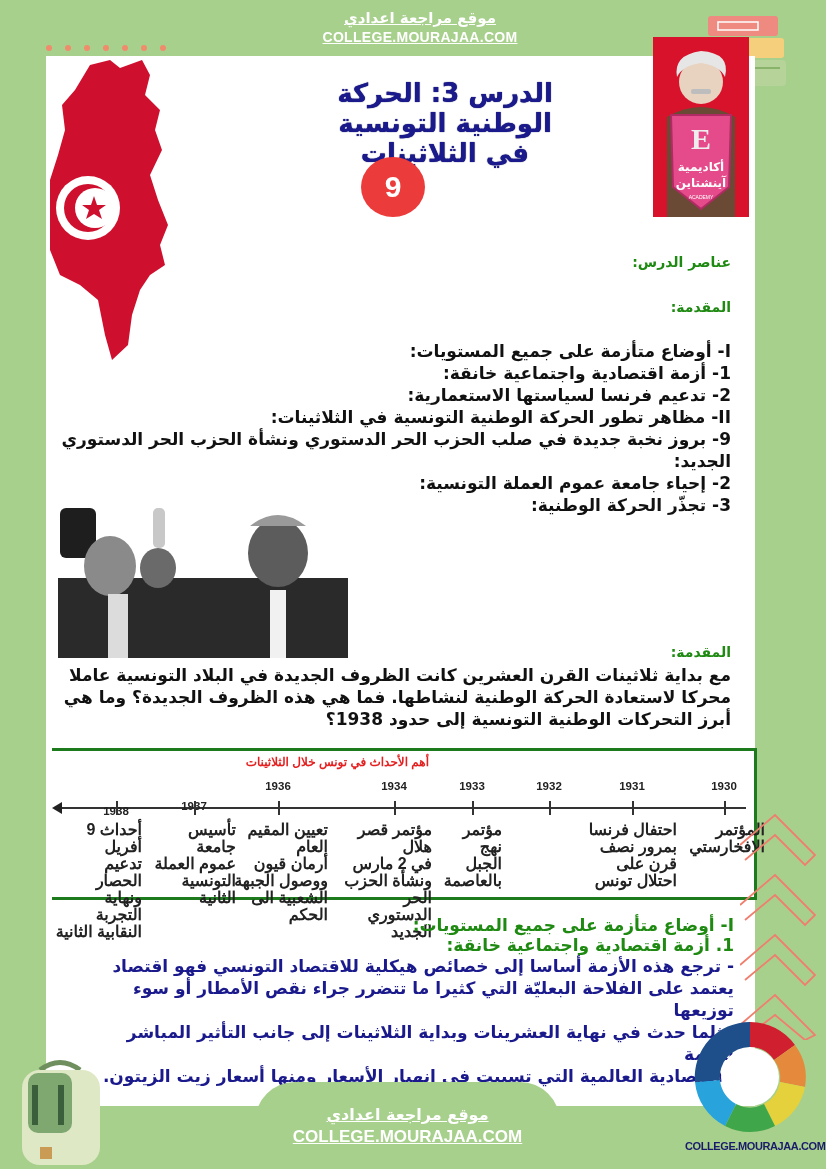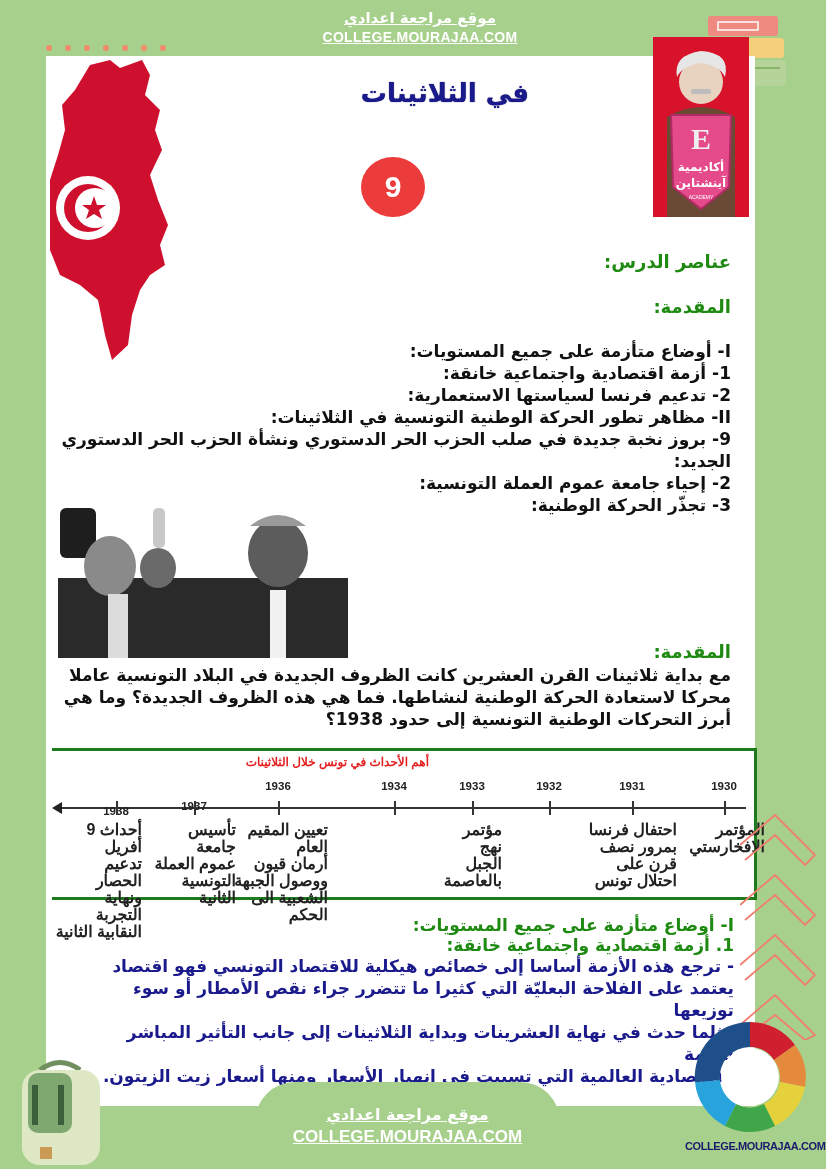--- a/index.html
+++ b/index.html
@@ -54,21 +54,21 @@
     }
     .books-deco {
       position: absolute; left: 700px; top: 10px; width: 126px; height: 80px;
     }
     .content {
       position: absolute; right: 95px; width: 690px;
       direction: rtl; text-align: right;
       font-weight: bold; color: #111111;
       font-family: "DejaVu Sans", sans-serif;
     }
-    .green-head { color: #1f8a12; font-size: 18px; }
+    .green-head { color: #1f8a12; font-size: 14px; }
     .body-line { font-size: 17px; line-height: 22px; }
     .photo {
       position: absolute; left: 48px; top: 498px; width: 310px; height: 160px;
       background: #ffffff; overflow: hidden;
     }
     .timeline {
       position: absolute; left: 52px; top: 748px; width: 705px; height: 152px;
       border: 3px solid #1d7a1d; border-left: none;
       background: #ffffff;
       direction: rtl;
@@ -158,20 +158,21 @@
 
 <svg class="map" viewBox="0 0 120 310">
   <path d="M40,15 L60,10 L70,18 L92,10 L100,25 L95,45 L110,60 L105,80 L112,100 L100,125 L108,150 L118,175 L110,195 L115,215 L100,225 L90,240 L82,265 L78,295 L62,310 L55,285 L48,250 L30,235 L10,225 L0,200 L0,130 L8,105 L15,80 L12,55 L25,40 Z" fill="#cf0f2e"></path>
   <circle cx="38" cy="158" r="32" fill="#ffffff"></circle>
   <circle cx="38" cy="158" r="24" fill="#cf0f2e"></circle>
   <circle cx="45" cy="158" r="20" fill="#ffffff"></circle>
   <polygon points="44,146 47,155 56,155 49,160 52,169 44,164 36,169 39,160 32,155 41,155" fill="#cf0f2e"></polygon>
 </svg>
 
 <div class="title-block">
+  <div>الدرس 3: الحركة الوطنية التونسية</div>
   <div>في الثلاثينات</div>
 </div>
 <div class="number-badge">9</div>
 
 <div class="logo-einstein">
   <svg width="96" height="180" viewBox="0 0 96 180">
     <circle cx="48" cy="45" r="22" fill="#e8d3c0"></circle>
     <path d="M24,40 Q20,18 48,14 Q78,16 72,40 Q66,28 48,26 Q30,28 24,40Z" fill="#e6e6e6"></path>
     <rect x="38" y="52" width="20" height="5" rx="2" fill="#bdbdbd"></rect>
     <path d="M14,80 Q48,60 82,80 L82,180 L14,180Z" fill="#6b4a35"></path>
@@ -248,20 +249,26 @@
   <div class="tick" style="left:420px;"></div>
   <div class="event" style="left:420px; width:60px;">
     <div>مؤتمر</div>
       <div>نهج</div>
       <div>الجبل</div>
       <div>بالعاصمة</div>
   </div>
 
   <div class="year" style="left:342px;">1934</div>
   <div class="tick" style="left:342px;"></div>
+  <div class="event" style="left:330px; width:100px;">
+    <div>مؤتمر قصر هلال</div>
+      <div>في 2 مارس</div>
+      <div>ونشأة الحزب الحر</div>
+      <div>الدستوري الجديد</div>
+  </div>
 
   <div class="year" style="left:226px;">1936</div>
   <div class="tick" style="left:226px;"></div>
   <div class="event" style="left:226px; width:100px;">
     <div>تعيين المقيم العام</div>
       <div>أرمان قيون</div>
       <div>ووصول الجبهة</div>
       <div>الشعبية الى الحكم</div>
   </div>
 

